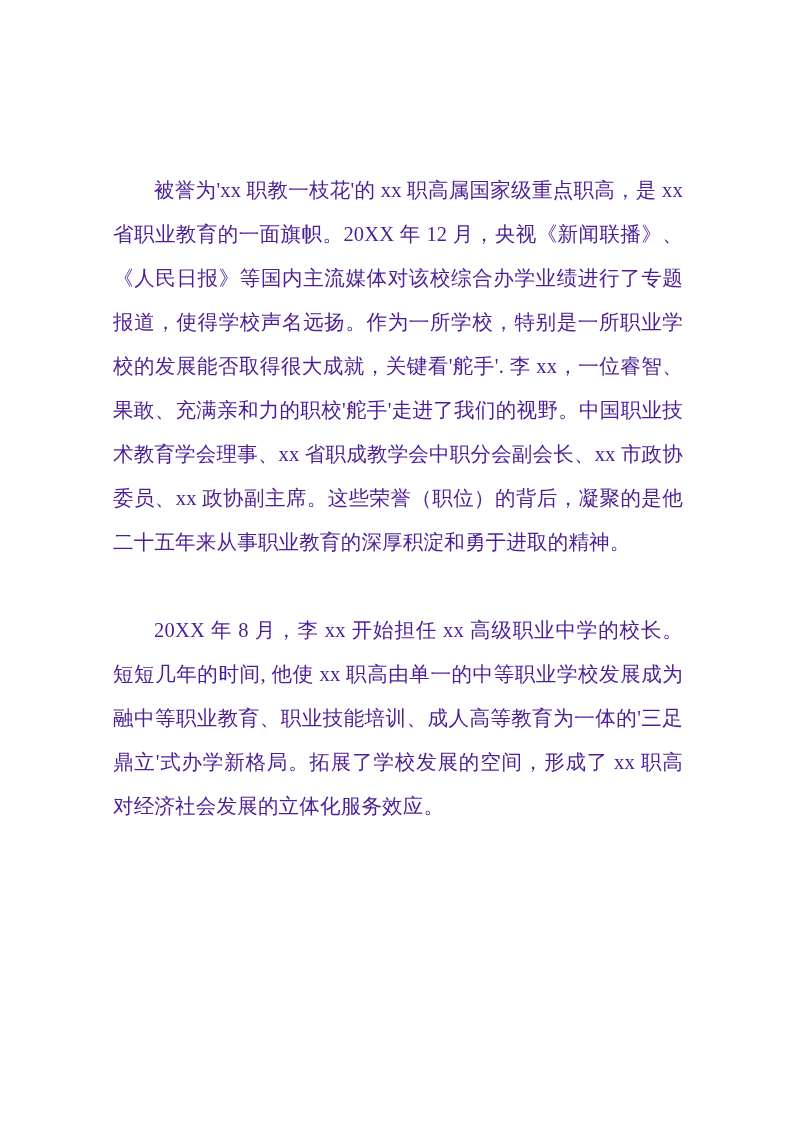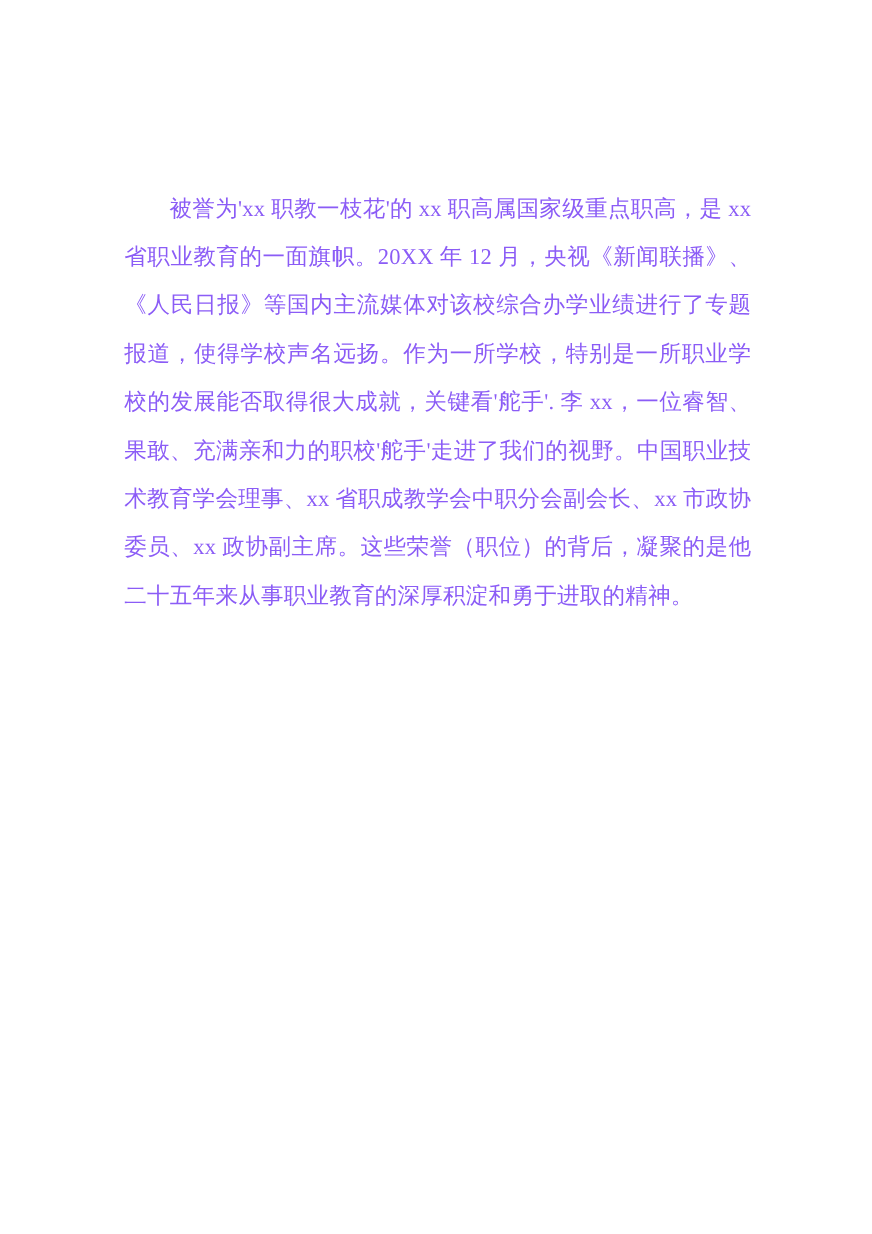--- a/index.html
+++ b/index.html
@@ -28,27 +28,28 @@
     width: 570px;
   }
   .para {
     margin: 0 0 44px 0;
     font-size: 20.5px;
     line-height: 44px;
     text-align: justify;
     text-justify: inter-ideograph;
     text-indent: 2em;
     letter-spacing: 0.2px;
-    color: #8b5cf6;
+    color: #4c1d95;
     font-family: "Liberation Serif", "DejaVu Serif", serif;
   }
   .para:last-child {
     margin-bottom: 0;
   }
 </style>
 </head>
 <body>
 
 <div class="page">
   <div class="content">
     <p class="para">被誉为'xx 职教一枝花'的 xx 职高属国家级重点职高，是 xx 省职业教育的一面旗帜。20XX 年 12 月，央视《新闻联播》、《人民日报》等国内主流媒体对该校综合办学业绩进行了专题报道，使得学校声名远扬。作为一所学校，特别是一所职业学校的发展能否取得很大成就，关键看'舵手'. 李 xx，一位睿智、果敢、充满亲和力的职校'舵手'走进了我们的视野。中国职业技术教育学会理事、xx 省职成教学会中职分会副会长、xx 市政协委员、xx 政协副主席。这些荣誉（职位）的背后，凝聚的是他二十五年来从事职业教育的深厚积淀和勇于进取的精神。</p>
+    <p class="para">20XX 年 8 月，李 xx 开始担任 xx 高级职业中学的校长。短短几年的时间, 他使 xx 职高由单一的中等职业学校发展成为融中等职业教育、职业技能培训、成人高等教育为一体的'三足鼎立'式办学新格局。拓展了学校发展的空间，形成了 xx 职高对经济社会发展的立体化服务效应。</p>
   </div>
 </div>
 
 </body></html>

